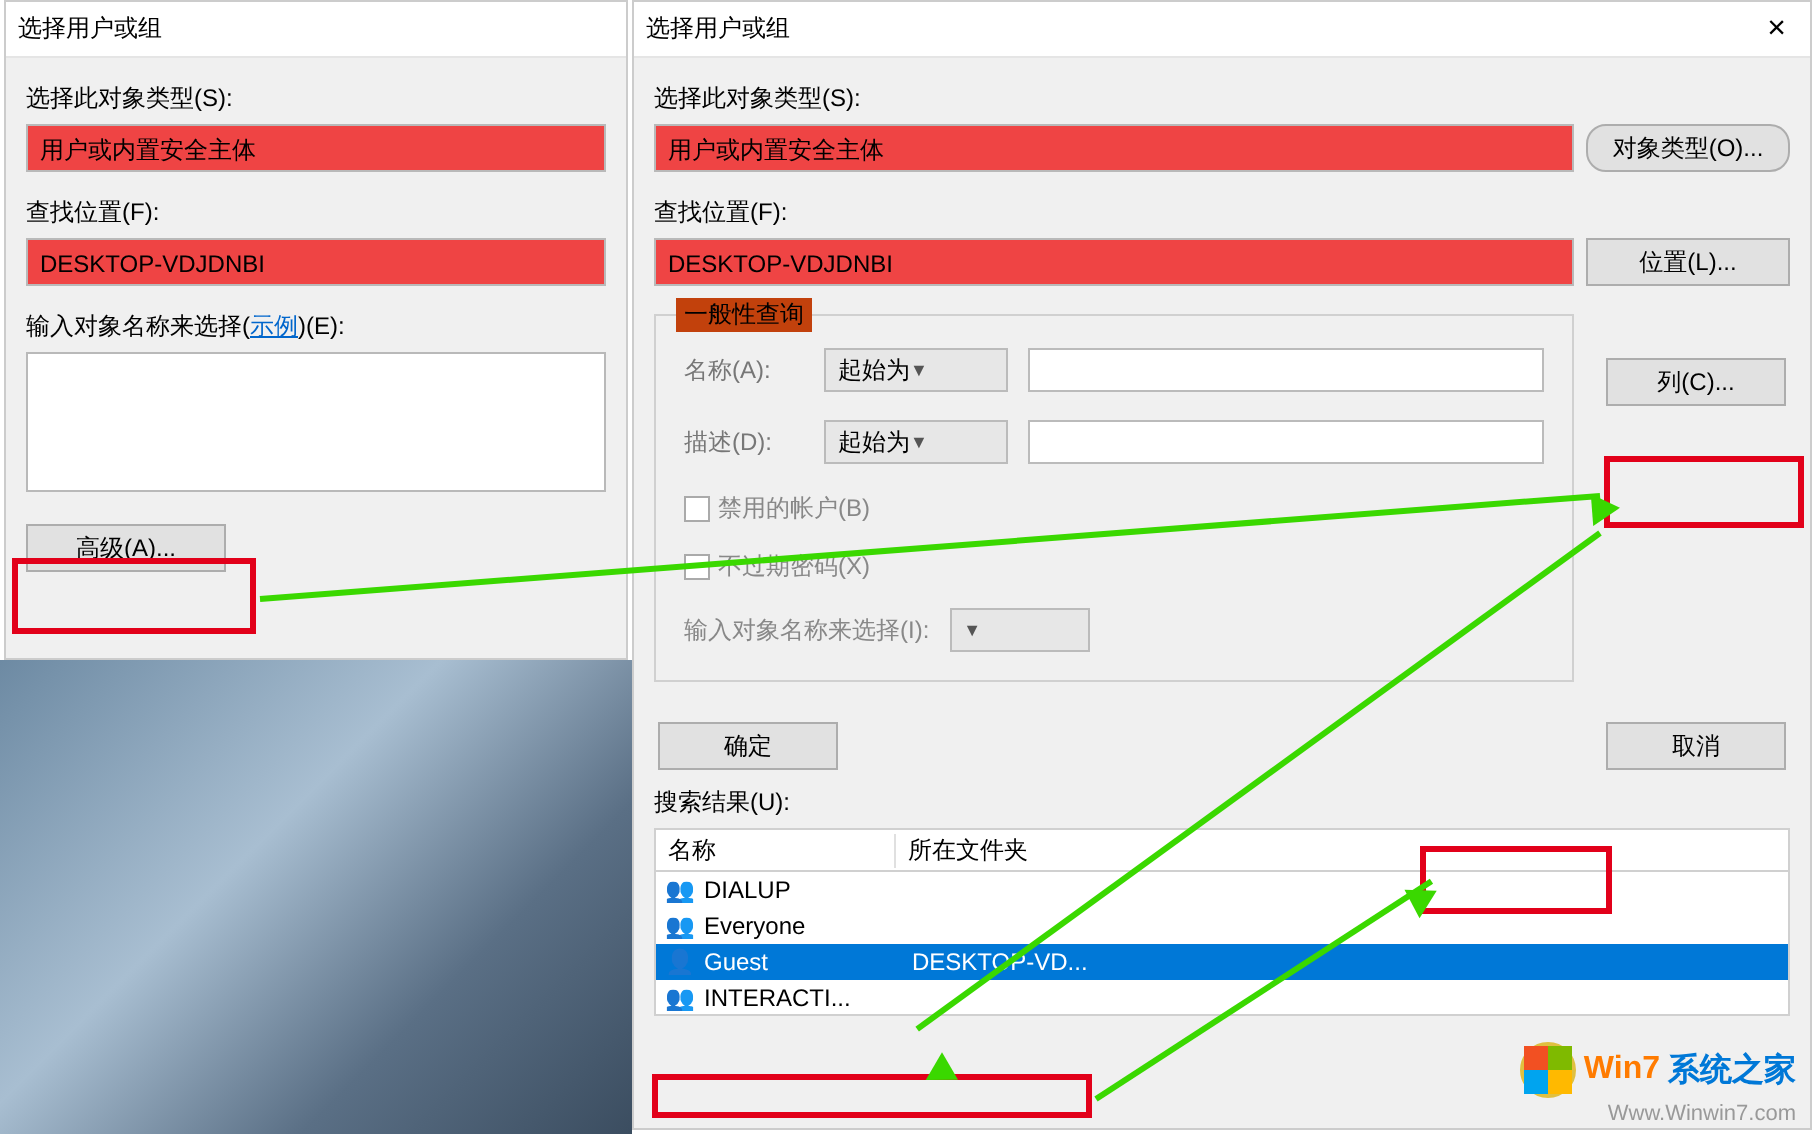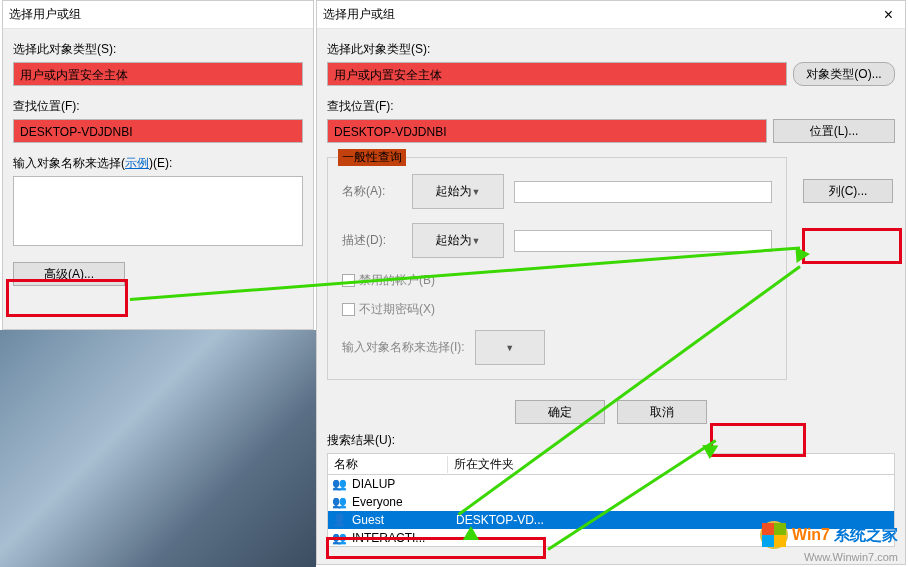--- a/index.html
+++ b/index.html
@@ -100,24 +100,24 @@
     font-size: 12px;
   }
   .field-row {
     display: flex;
     align-items: center;
     gap: 10px;
     margin-bottom: 14px;
   }
   .field-label { width: 60px; color: #777; }
   .dropdown {
-    width: 92px; height: 35px;
+    width: 92px; height: 22px;
     background: #e7e7e7;
     border: 1px solid #bbb;
-    display: flex; align-items: center; justify-content: center;
+    display: flex; align-items: center; justify-content: flex-start;
     padding: 0 6px;
     font-size: 12px;
     cursor: pointer;
   }
   .dropdown .arrow { font-size: 9px; color: #555; }
   .text-input {
     flex: 1; height: 22px; background: #fff;
     border: 1px solid #bbb;
   }
   .chk-row { display: flex; align-items: center; gap: 4px; margin-bottom: 12px; color:#888; }
@@ -203,40 +203,40 @@
 
   <div class="section-label">查找位置(F):</div>
   <div class="textfield">DESKTOP-VDJDNBI</div>
 
   <div class="section-label">
     <span>输入对象名称来选择(</span><span class="link">示例</span><span>)(E):</span>
   </div>
   <div class="big-textarea"></div>
 
   <div style="margin:16px 10px;">
-    <div class="btn" style="width:112px;">高级(A)...</div>
+    <div class="btn" style="width:100px;">高级(A)...</div>
   </div>
 </div>
 
 <div class="dlg dlg-front">
   <div class="titlebar">
     <span>选择用户或组</span>
     <span class="close-x">×</span>
   </div>
 
   <div class="section-label">选择此对象类型(S):</div>
   <div class="row-flex">
     <div class="textfield">用户或内置安全主体</div>
     <div class="btn" style="width:102px;border-radius:10px;">对象类型(O)...</div>
   </div>
 
   <div class="section-label">查找位置(F):</div>
   <div class="row-flex">
     <div class="textfield">DESKTOP-VDJDNBI</div>
-    <div class="btn" style="width:122px;">位置(L)...</div>
+    <div class="btn" style="width:102px;">位置(L)...</div>
   </div>
 
   <div style="position:relative;">
     <div class="group-box" style="margin-right:118px;">
       <div class="group-title">一般性查询</div>
 
       <div class="field-row">
         <span class="field-label">名称(A):</span>
         <div class="dropdown">
           <span>起始为</span>
@@ -274,21 +274,21 @@
 
     <div class="btn-col" style="top:22px;">
       <div class="btn">列(C)...</div>
       <div class="btn">停止(T)</div>
       <div style="height:28px; display:flex; align-items:center; justify-content:center;">
         <span class="search-glyph" style="position:static;">🔍</span>
       </div>
     </div>
   </div>
 
-  <div style="display:flex; justify-content:center; gap:12px; margin:20px 12px 8px;">
+  <div style="display:flex; justify-content:space-between; gap:12px; margin:20px 12px 8px;">
     <div class="btn" style="width:86px;">确定</div>
     <div class="btn" style="width:86px;">取消</div>
   </div>
 
   <div class="results-area">
     <div style="margin-bottom:4px;">搜索结果(U):</div>
     <div class="results-header">
       <div class="col-name">名称</div>
       <div class="col-folder">所在文件夹</div>
     </div>

